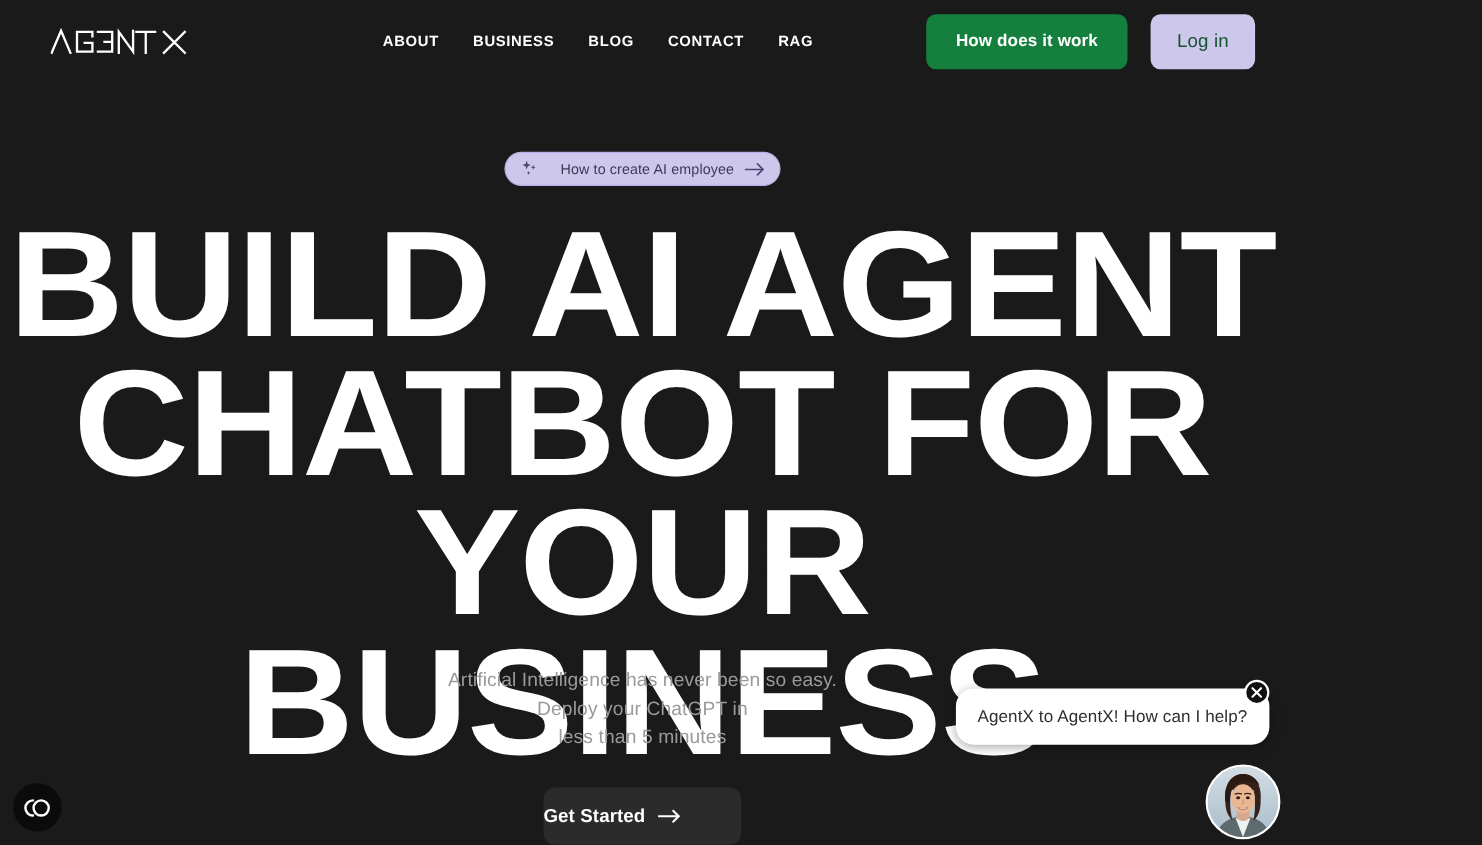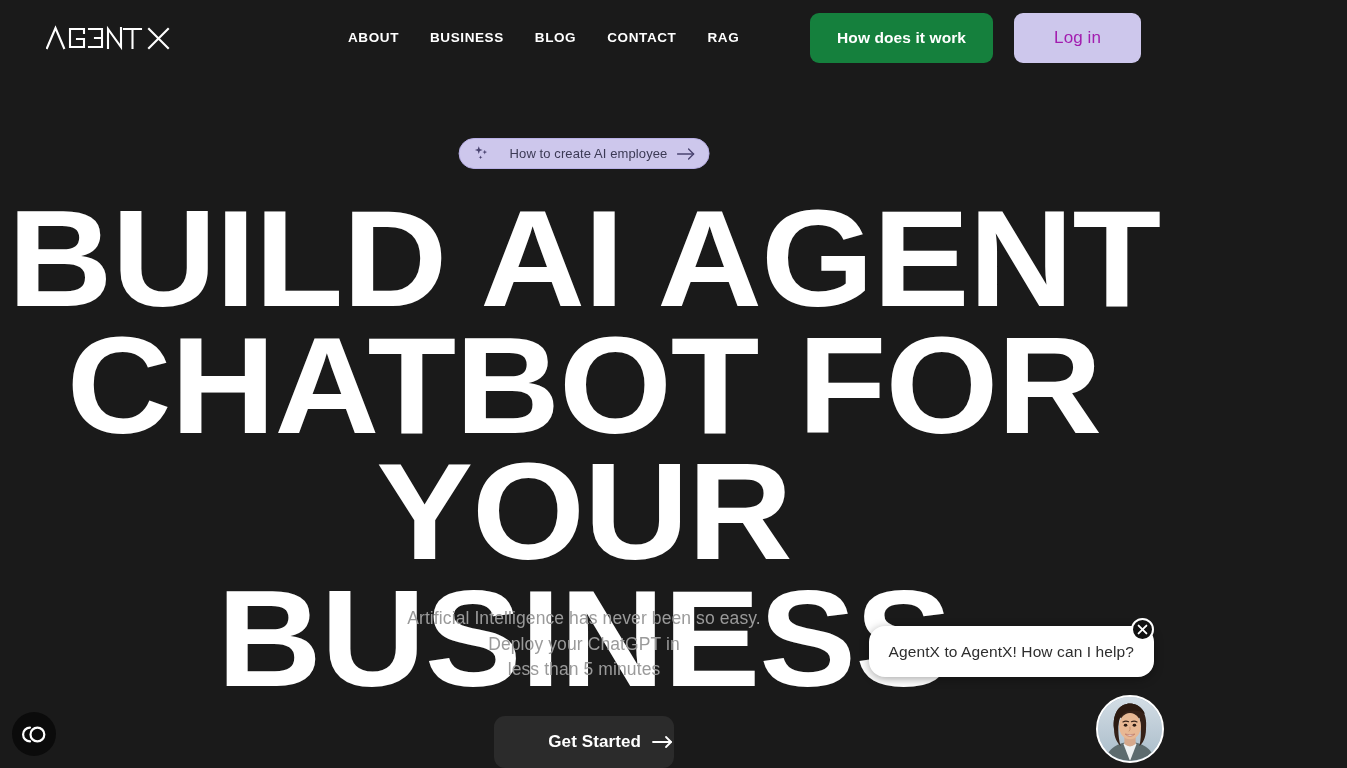--- a/index.html
+++ b/index.html
@@ -39,23 +39,23 @@
   }
   .btn-how {
     background:#15803d; color:#ffffff;
     border:none; border-radius:9px;
     padding:0 27px; height:50px;
     font-family:"Liberation Sans", sans-serif;
     font-size:15.5px; font-weight:bold; letter-spacing:0.1px;
     cursor:pointer; white-space:nowrap;
   }
   .btn-login {
-    background:#cdc7ec; color:#a21caf;
+    background:#cdc7ec; color:#14532d;
     border:none; border-radius:9px;
-    padding:0 40px; height:50px;
+    padding:0 24px; height:50px;
     font-family:"Liberation Sans", sans-serif;
     font-size:17px; font-weight:400; letter-spacing:0.1px;
     cursor:pointer; white-space:nowrap;
   }
 
   
   .hero { position:absolute; top:0; left:0; width:100%; height:100%; }
 
   .pill {
     position:absolute; left:50%; transform:translateX(-50%);
@@ -93,21 +93,21 @@
     letter-spacing:0.1px;
   }
   .subtitle span { display:block; }
 
   .btn-get {
     position:absolute; left:50%; transform:translateX(-50%);
     top:716px;
     background:#2b2b2b; color:#ffffff;
     border:none; border-radius:11px;
     width:180px; height:52px;
-    display:flex; align-items:center; justify-content:flex-end; gap:11px;
+    display:flex; align-items:center; justify-content:flex-start; gap:11px;
     font-family:"Liberation Sans", sans-serif;
     font-size:17px; font-weight:bold; letter-spacing:0.1px;
     cursor:pointer; white-space:nowrap;
   }
   .btn-get svg { display:block; }
 
   
   .a11y {
     position:absolute; left:12px; bottom:12px;
     width:44px; height:44px; border-radius:50%;

